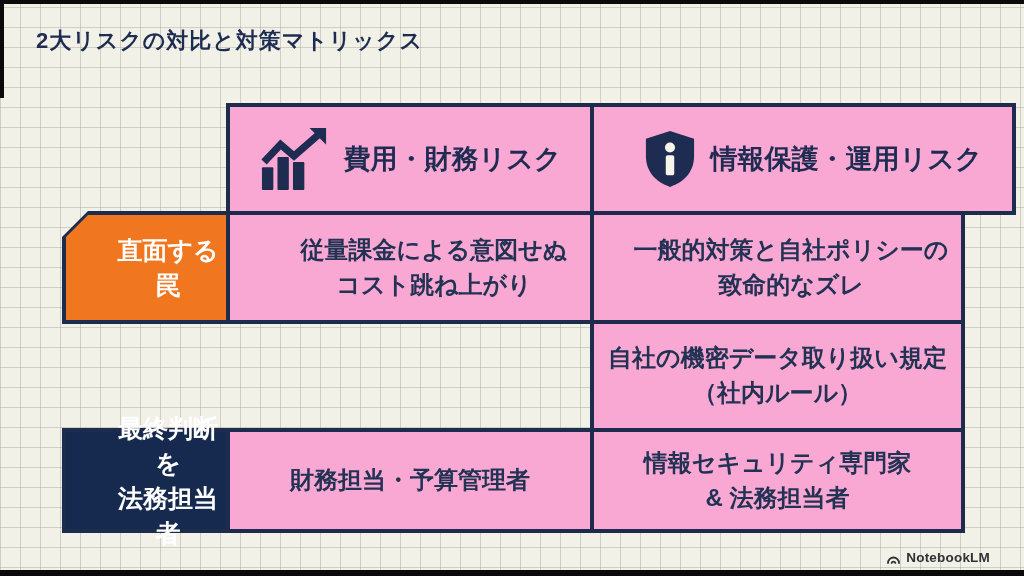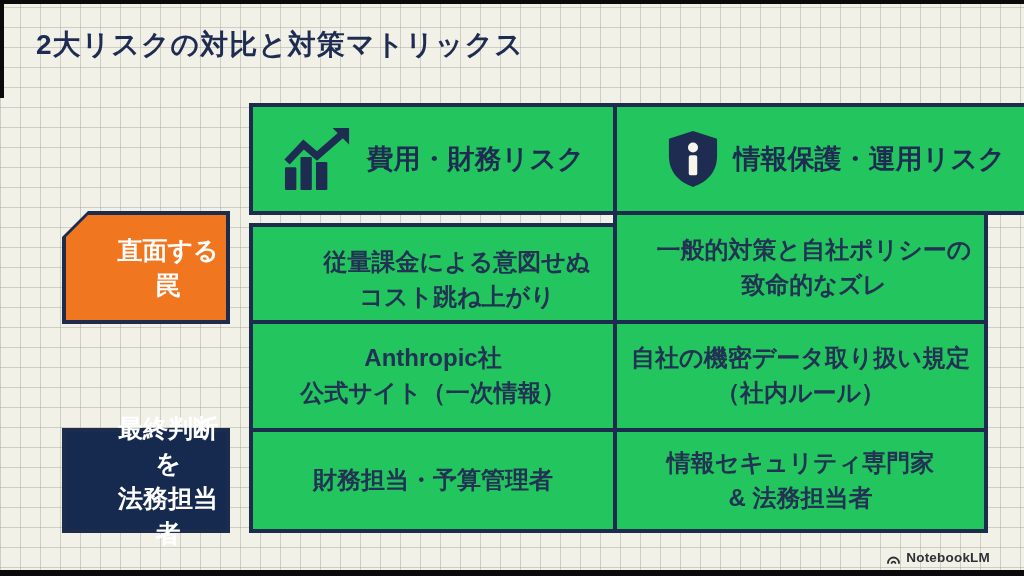--- a/index.html
+++ b/index.html
@@ -13,34 +13,34 @@
     background-size:20px 20px;
     background-position:0px 7px;
   }
   
   .bar-top{position:absolute;left:0;top:0;width:1024px;height:4px;background:#0a0a0a;}
   .bar-bottom{position:absolute;left:0;bottom:0;width:1024px;height:6px;background:#0a0a0a;}
   .bar-left{position:absolute;left:0;top:0;width:4px;height:98px;background:#0a0a0a;}
 
   .page-title{
     position:absolute;left:36px;top:26px;
-    font-size:28px;font-weight:800;letter-spacing:1px;
+    font-size:22px;font-weight:800;letter-spacing:1px;
     color:#1e2c52;
   }
 
   .tbl{position:absolute;left:62px;top:103px;width:907px;height:430px;}
   .cell{
     position:absolute;box-sizing:border-box;
-    border:4px solid #1d2b4c;background:#22c55e;
-    display:flex;align-items:center;justify-content:center;margin-left:23px;
+    border:4px solid #1d2b4c;background:#f9a8d4;
+    display:flex;align-items:center;justify-content:center;
   }
   
   .hc1{left:164px;top:0;width:368px;height:112px;}
   .hc2{left:528px;top:0;width:426px;height:112px;padding-left:20px;}
-  .c11{left:164px;top:120px;width:416px;height:113px;}
+  .c11{left:164px;top:108px;width:416px;height:113px;}
   .c12{left:528px;top:108px;width:375px;height:113px;padding-left:27px;}
   .c21{left:164px;top:217px;width:368px;height:112px;}
   .c22{left:528px;top:217px;width:375px;height:112px;}
   .c31{left:164px;top:325px;width:368px;height:105px;}
   .c32{left:528px;top:325px;width:375px;height:105px;}
 
   .header-cell{gap:15px;}
   .header-label{font-size:27px;font-weight:800;color:#1e2c52;white-space:nowrap;}
 
   .cell-text{
@@ -124,24 +124,20 @@
   </div>
 
   <div class="cell c11">
     <span class="cell-text">従量課金による意図せぬ
 コスト跳ね上がり</span>
   </div>
   <div class="cell c12">
     <span class="cell-text">一般的対策と自社ポリシーの
 致命的なズレ</span>
   </div>
-  <div class="cell c21">
-    <span class="cell-text">Anthropic社
-公式サイト（一次情報）</span>
-  </div>
   <div class="cell c22">
     <span class="cell-text">自社の機密データ取り扱い規定
 （社内ルール）</span>
   </div>
   <div class="cell c31">
     <span class="cell-text">財務担当・予算管理者</span>
   </div>
   <div class="cell c32">
     <span class="cell-text">情報セキュリティ専門家
 &amp; 法務担当者</span>

